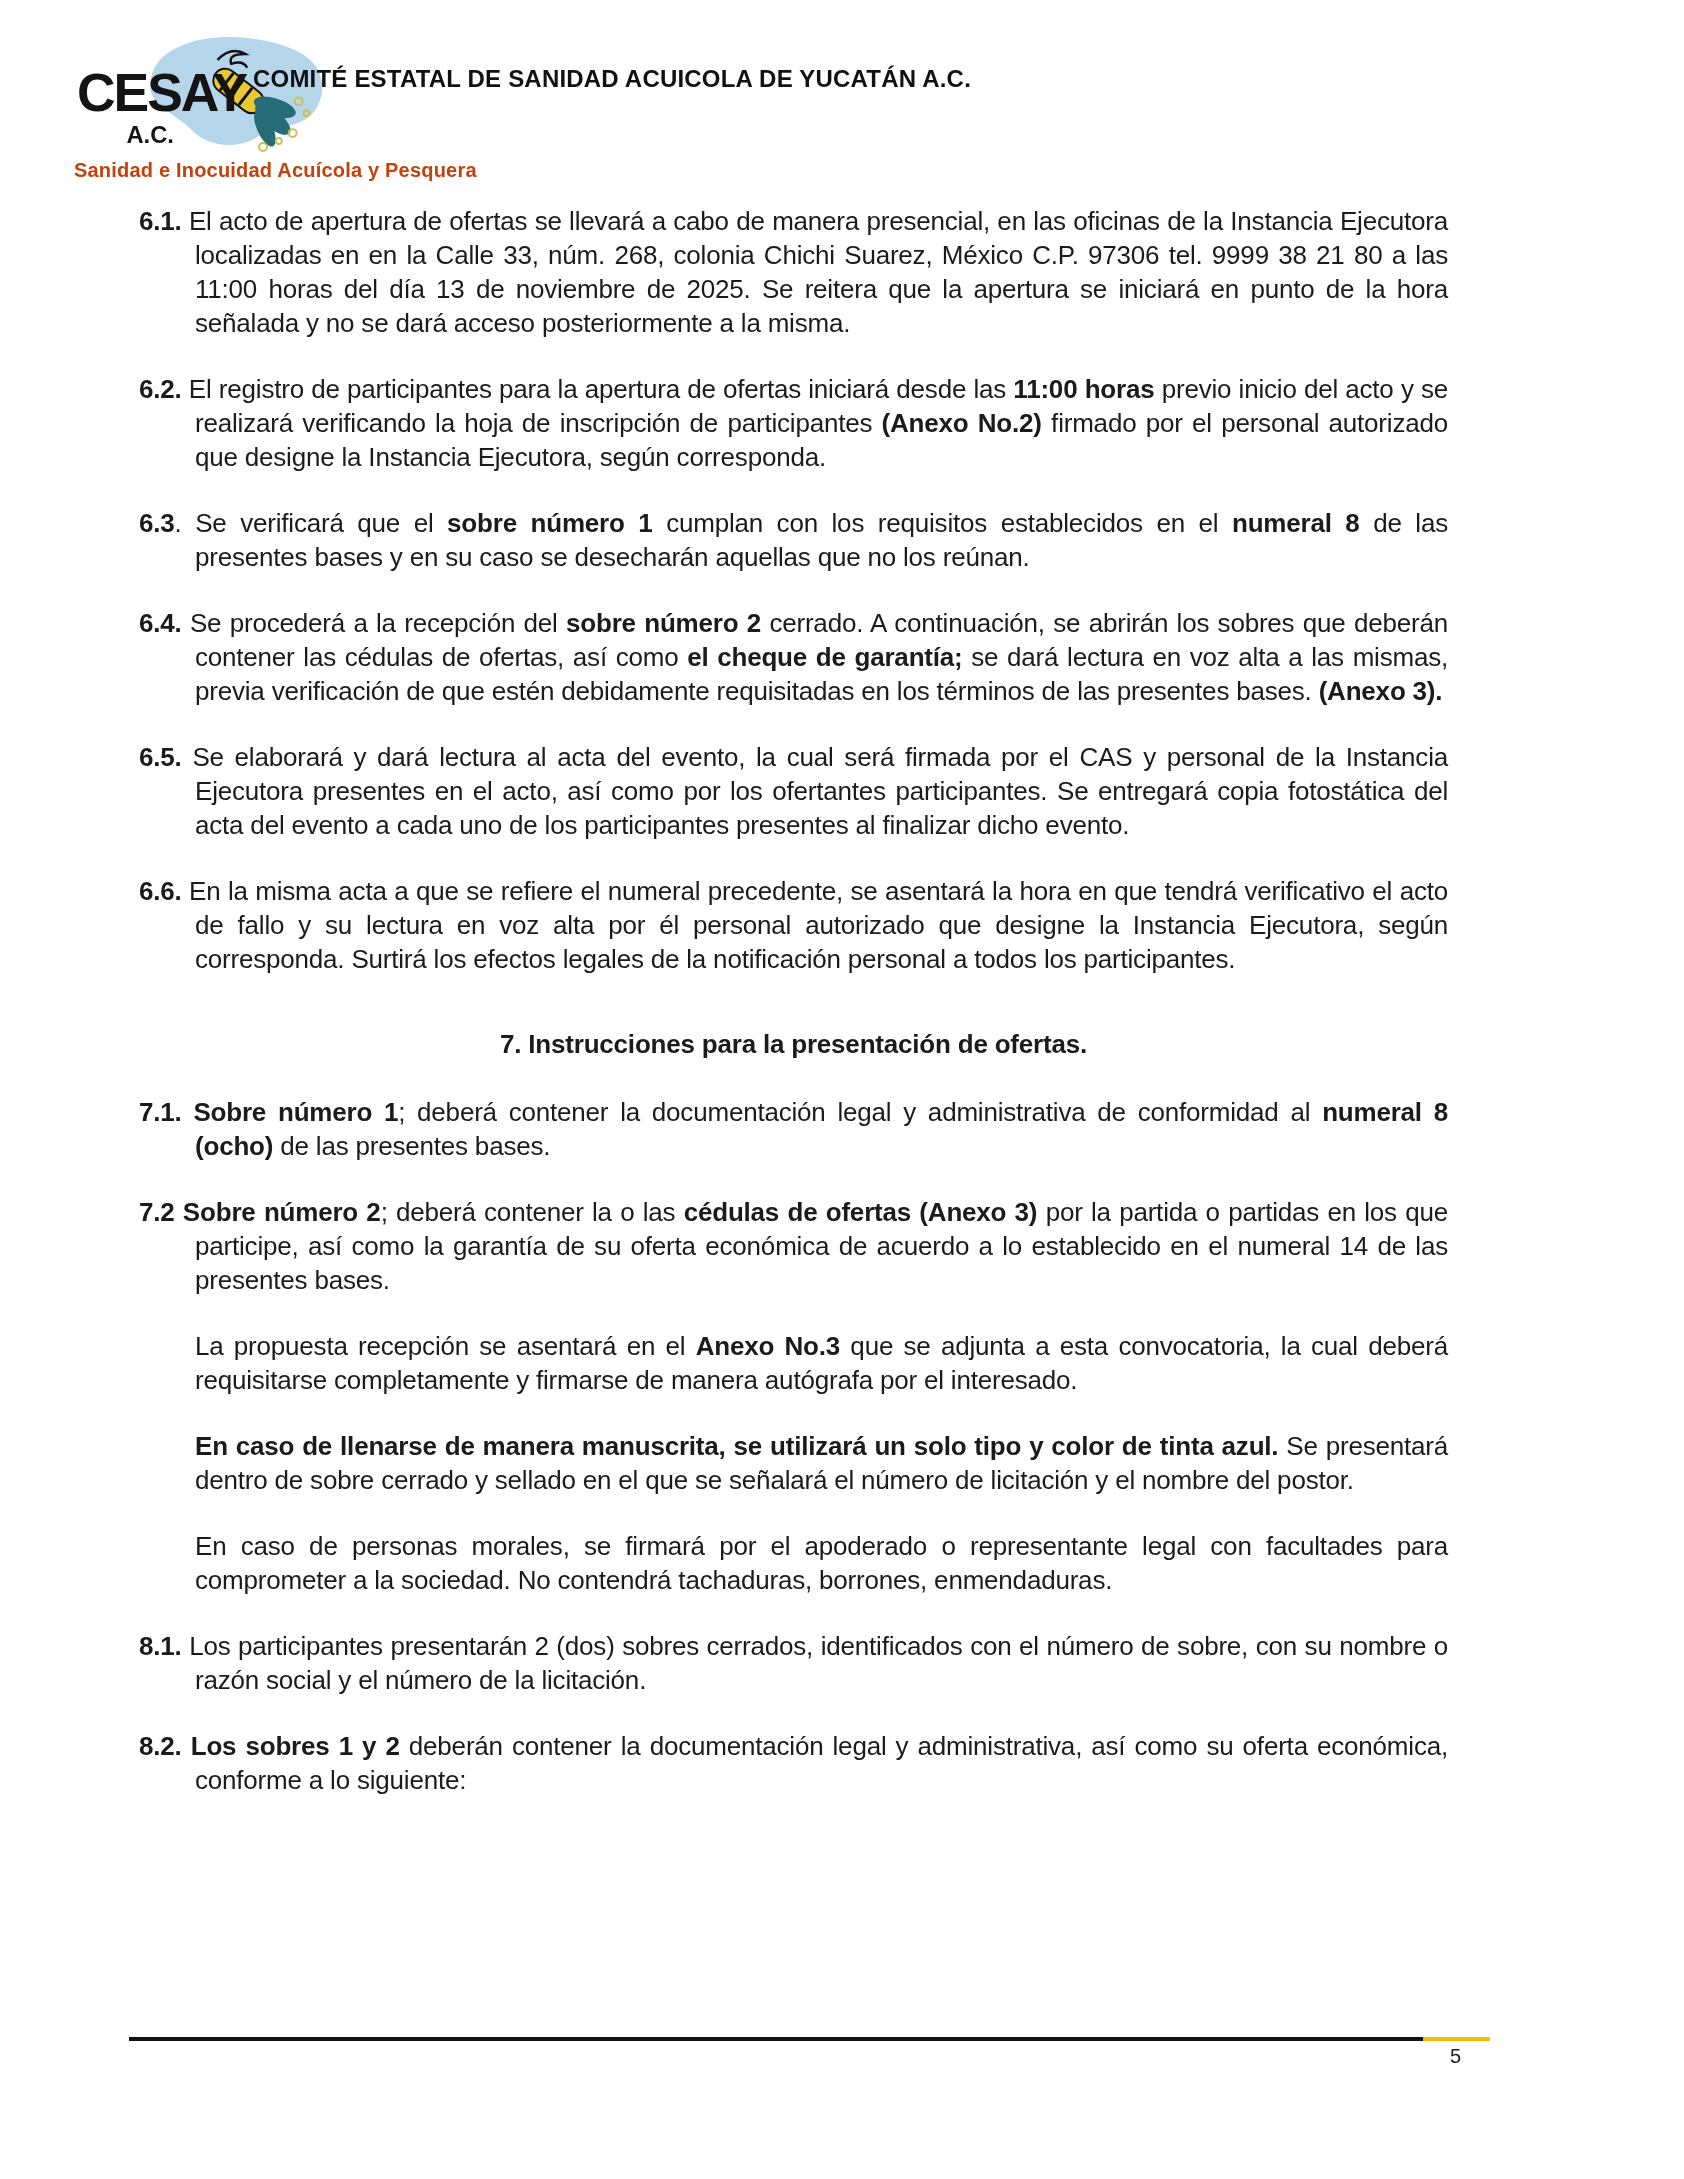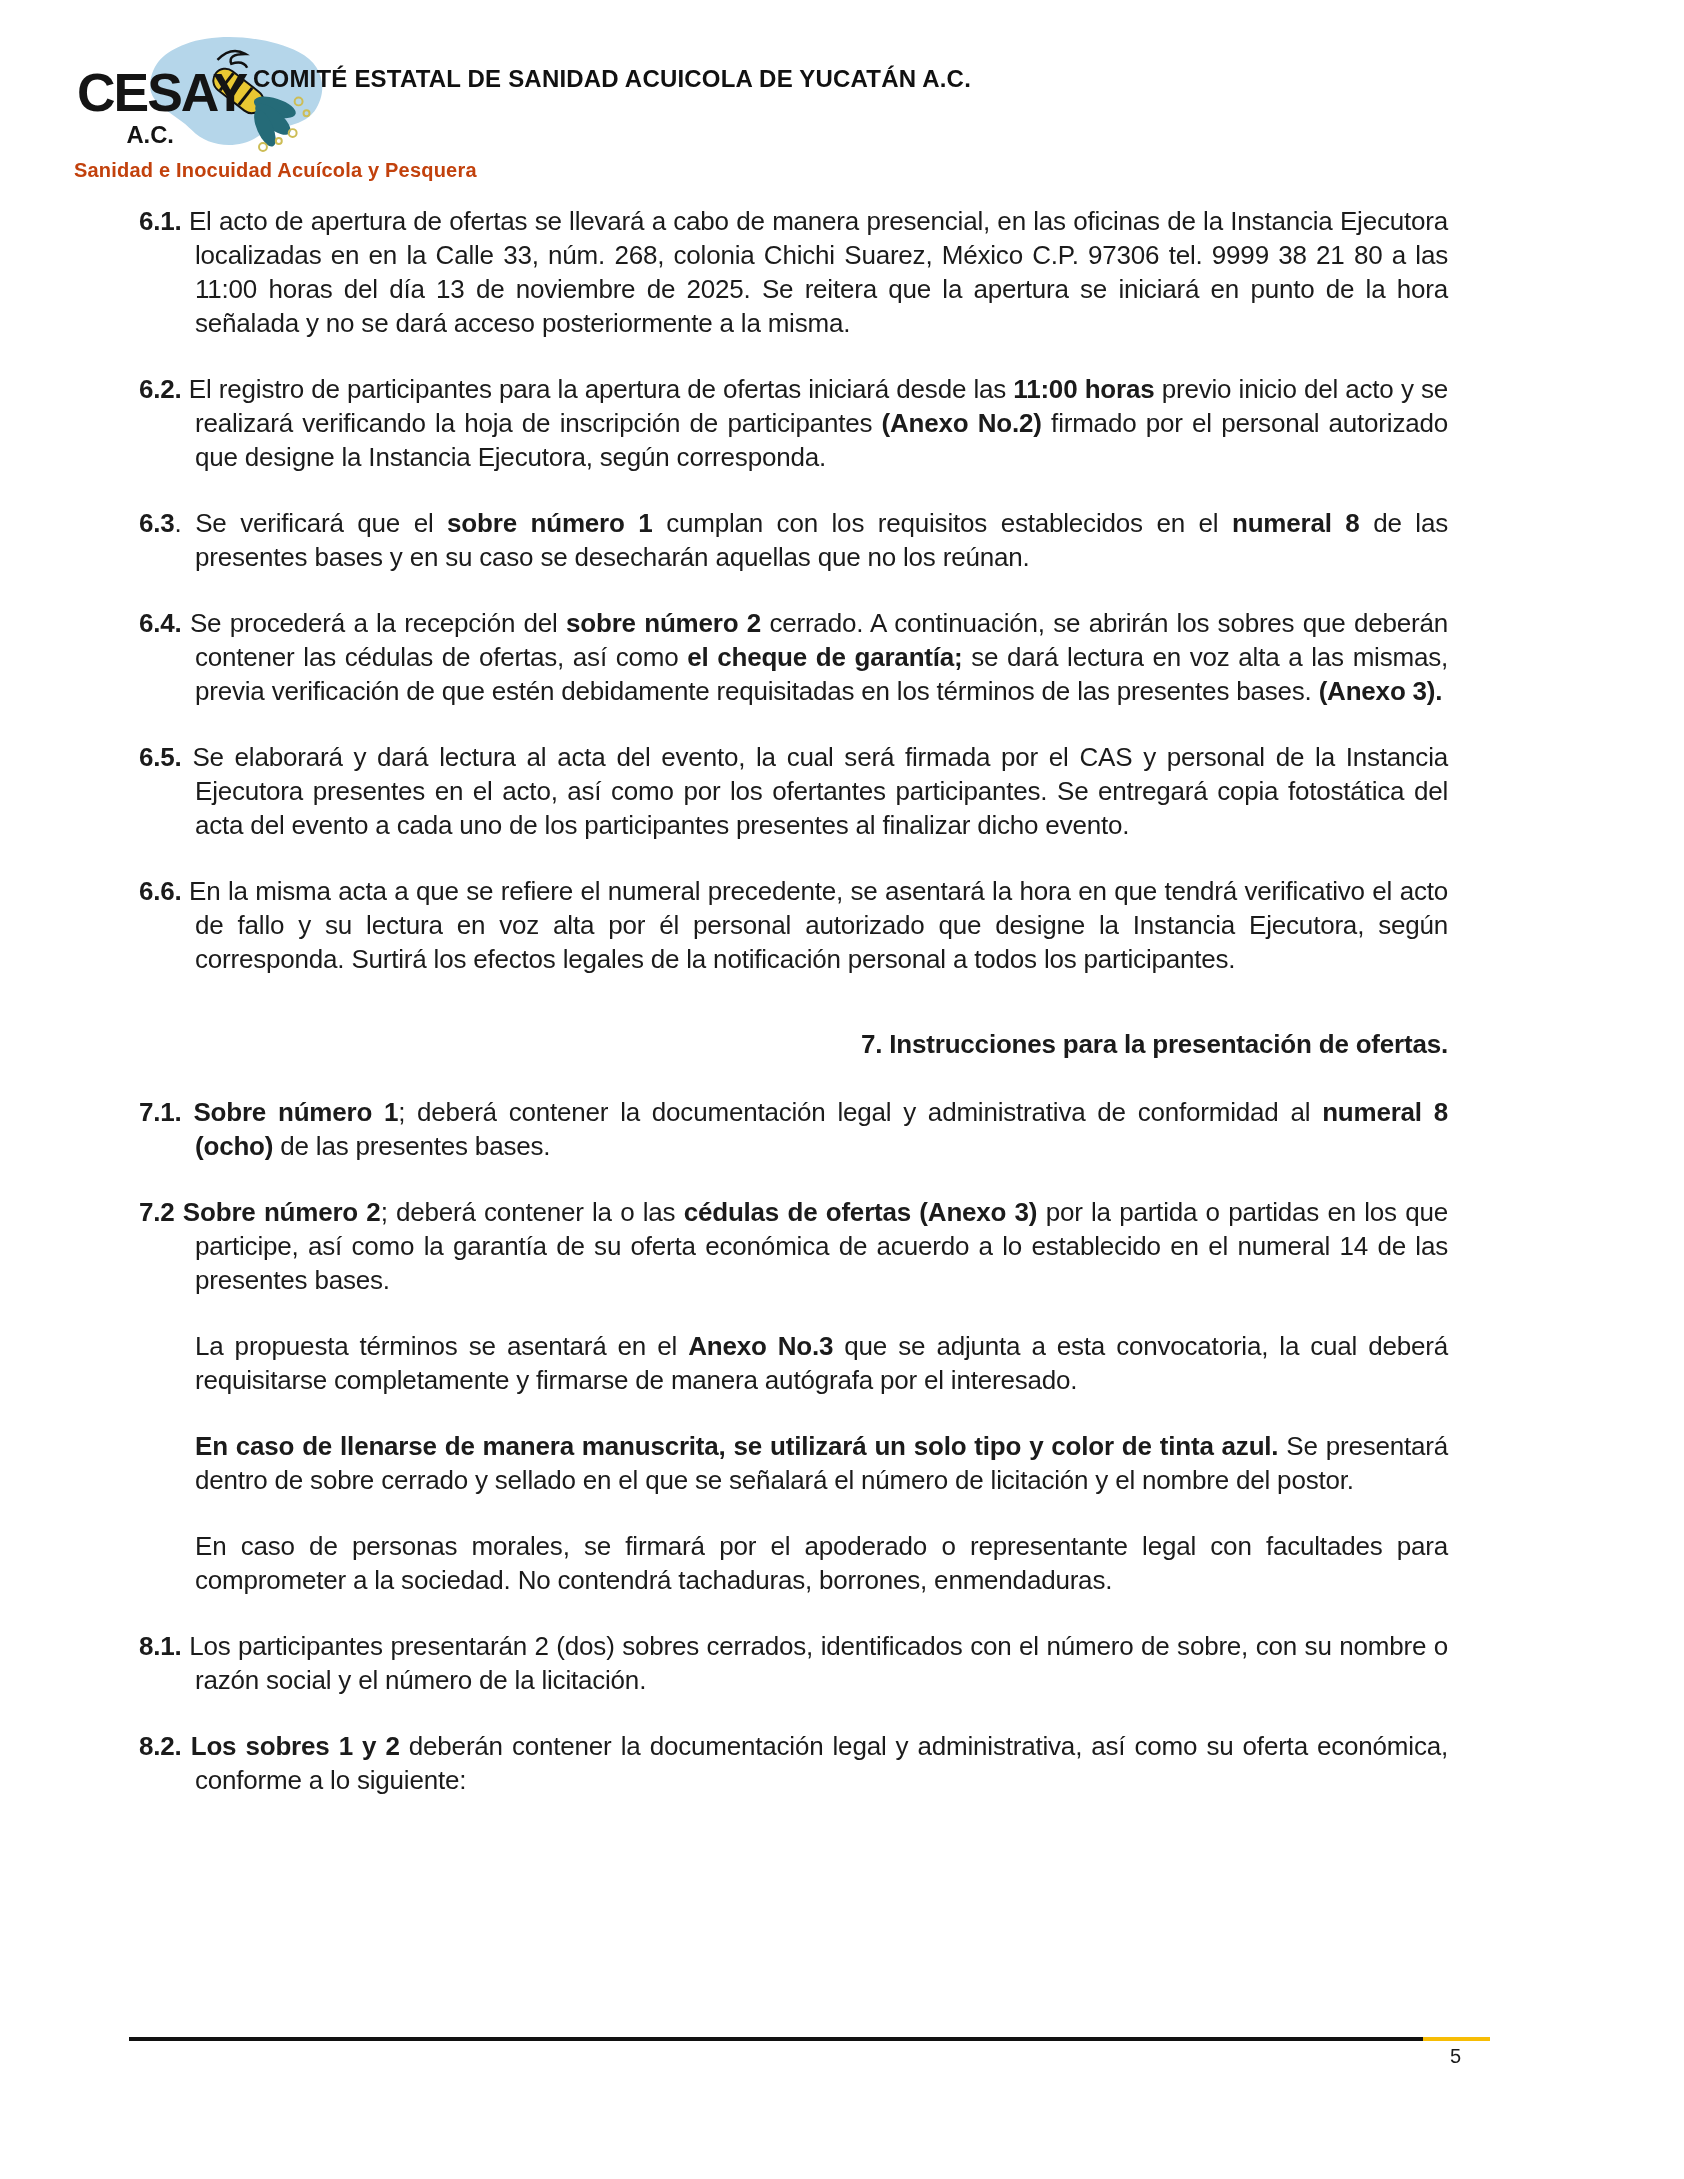--- a/index.html
+++ b/index.html
@@ -54,21 +54,21 @@
   .doc p.hang {
     padding-left: 56px;
     text-indent: -56px;
   }
   .doc p.block {
     margin-left: 56px;
   }
   .doc p.heading {
     margin-top: 51px;
     margin-bottom: 34px;
-    text-align: right;
+    text-align: center;
   }
   .b { font-weight: bold; }
   
   .footer-rule {
     position: absolute;
     top: 2037px;
     left: 129px;
     width: 1361px;
     height: 4px;
     background: linear-gradient(to right, #111111 0px, #111111 1294px, #f7bd05 1294px, #f7bd05 1361px);
@@ -128,21 +128,21 @@
 <div class="doc">
     <p class="hang"><span class="b">6.1.</span><span> El acto de apertura de ofertas se llevará a cabo de manera presencial, en las oficinas de la Instancia Ejecutora localizadas en en la Calle 33, núm. 268, colonia Chichi Suarez, México C.P. 97306 tel. 9999 38 21 80 a las 11:00 horas del día 13 de noviembre de 2025. Se reitera que la apertura se iniciará en punto de la hora señalada  y no se dará acceso posteriormente a la misma.</span></p>
     <p class="hang"><span class="b">6.2.</span><span> El registro de participantes para la apertura de ofertas iniciará desde las </span><span class="b">11:00 horas</span><span> previo inicio del acto y se realizará verificando la hoja de inscripción de participantes </span><span class="b">(Anexo No.2)</span><span> firmado por el personal autorizado que designe la Instancia Ejecutora, según corresponda.</span></p>
     <p class="hang"><span class="b">6.3</span><span>. Se verificará que el </span><span class="b">sobre número 1</span><span> cumplan con los requisitos establecidos en el </span><span class="b">numeral 8</span><span> de las presentes bases y en su caso se desecharán aquellas que no los reúnan.</span></p>
     <p class="hang"><span class="b">6.4.</span><span> Se procederá a la recepción del </span><span class="b">sobre número 2</span><span> cerrado. A continuación, se abrirán los sobres que deberán contener las cédulas de ofertas, así como </span><span class="b">el cheque de garantía;</span><span> se dará lectura en voz alta a las mismas, previa verificación de que estén debidamente requisitadas en los términos de las presentes bases. </span><span class="b">(Anexo 3).</span></p>
     <p class="hang"><span class="b">6.5.</span><span> Se elaborará y dará lectura al acta del evento, la cual será firmada por el CAS y personal de la Instancia Ejecutora presentes en el acto, así como por los ofertantes participantes. Se entregará copia fotostática del acta del evento a cada uno de los participantes presentes al finalizar dicho evento.</span></p>
     <p class="hang"><span class="b">6.6.</span><span> En la misma acta a que se refiere el numeral precedente, se asentará la hora en que tendrá verificativo el acto de fallo y su lectura en voz alta por él personal autorizado que designe la Instancia Ejecutora, según corresponda. Surtirá los efectos legales de la notificación personal a todos los participantes.</span></p>
     <p class="heading"><span class="b">7. Instrucciones para la presentación de ofertas.</span></p>
     <p class="hang"><span class="b">7.1. Sobre número 1</span><span>; deberá contener la documentación legal y administrativa de conformidad al </span><span class="b">numeral 8 (ocho)</span><span> de las presentes bases.</span></p>
     <p class="hang"><span class="b">7.2 Sobre número 2</span><span>; deberá contener la o las </span><span class="b">cédulas de ofertas (Anexo 3)</span><span> por la partida o partidas en los que participe, así como la garantía de su oferta económica de acuerdo a lo establecido en el numeral 14 de las presentes bases.</span></p>
-    <p class="block"><span>La propuesta términos se asentará en el </span><span class="b">Anexo No.3</span><span> que se adjunta a esta convocatoria, la cual deberá requisitarse completamente y firmarse de manera autógrafa por el interesado.</span></p>
+    <p class="block"><span>La propuesta recepción se asentará en el </span><span class="b">Anexo No.3</span><span> que se adjunta a esta convocatoria, la cual deberá requisitarse completamente y firmarse de manera autógrafa por el interesado.</span></p>
     <p class="block"><span class="b">En caso de llenarse de manera manuscrita, se utilizará un solo tipo y color de tinta azul.</span><span> Se presentará dentro de sobre cerrado y sellado en el que se señalará el número de licitación y el nombre del postor.</span></p>
     <p class="block"><span>En caso de personas morales, se firmará por el apoderado o representante legal con facultades para comprometer a la sociedad.  No contendrá tachaduras, borrones, enmendaduras.</span></p>
     <p class="hang"><span class="b">8.1.</span><span> Los participantes presentarán 2 (dos) sobres cerrados, identificados con el número de sobre, con su nombre o razón social y el número de la licitación.</span></p>
     <p class="hang"><span class="b">8.2. Los sobres 1 y 2</span><span> deberán contener la documentación legal y administrativa, así como su oferta económica, conforme a lo siguiente:</span></p>
   </div>
 
 <div class="footer-rule"></div>
 <div class="page-number">5</div>
 
 

